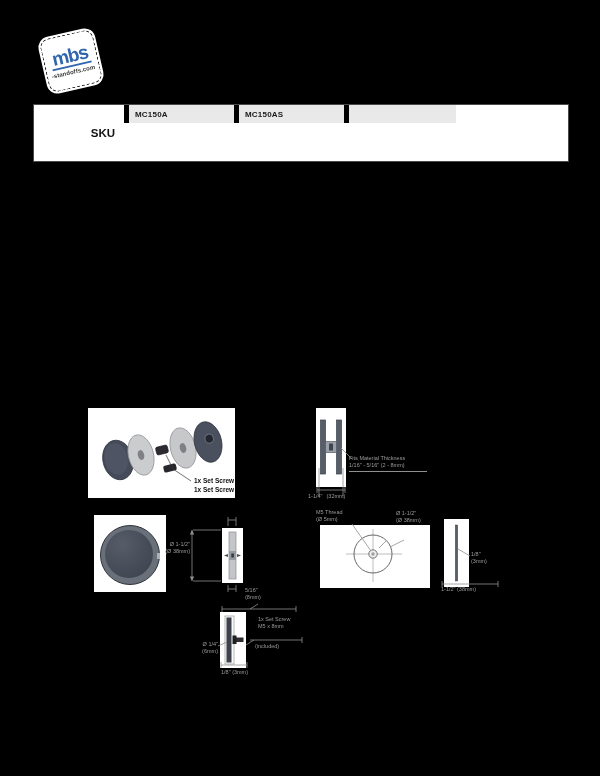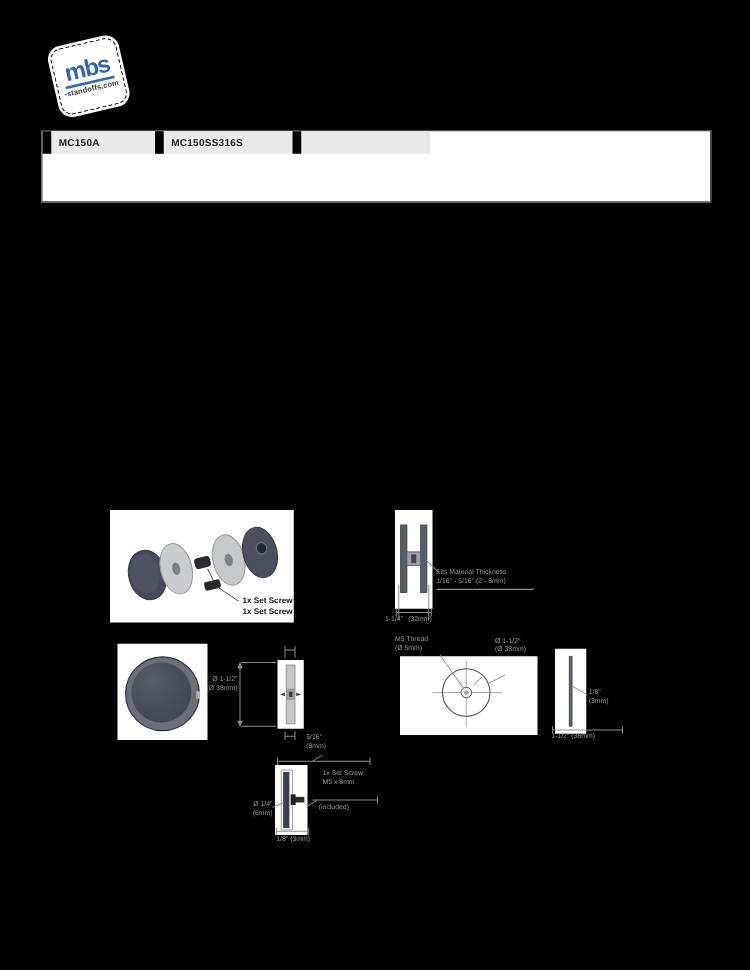--- a/index.html
+++ b/index.html
@@ -14,21 +14,21 @@
   .logo-brand{font-size:19px;font-weight:bold;color:#2f66ad;letter-spacing:-1px;line-height:17px;}
   .logo-bar{width:40px;height:2.5px;background:#2f66ad;margin:1px 0 2px 0;}
   .logo-domain{font-size:6px;color:#3a3a3a;font-weight:bold;letter-spacing:0.1px;}
 
   
   .sku-table{position:absolute;left:33px;top:104px;width:534px;background:#fff;
              display:grid;grid-template-columns:90px 110px 110px 112px 112px;
              grid-template-rows:18px 18px 18px;row-gap:1px;border:1px solid #4a4a4a;}
   .sku-head{grid-column:1;grid-row:1/4;background:#fff;display:flex;align-items:center;
             justify-content:flex-end;padding-right:9px;font-size:11.5px;font-weight:bold;color:#111;}
-  .sku-cell{background:#e9e9e9;border-left:7px solid #000000;display:flex;align-items:center;
+  .sku-cell{background:#e9e9e9;border-left:5px solid #000000;display:flex;align-items:center;
             padding-left:6px;font-size:8px;font-weight:bold;color:#1b1b1d;letter-spacing:0.2px;
             white-space:nowrap;overflow:hidden;}
 
   
   .wbox{position:absolute;background:#fff;overflow:hidden;}
   #box-exploded{left:88px;top:408px;width:147px;height:90px;}
   #box-assembled{left:316px;top:408px;width:30px;height:79px;}
   #box-photo{left:94px;top:515px;width:72px;height:77px;}
   #box-capside{left:222px;top:528px;width:21px;height:55px;}
   #box-capfront{left:320px;top:525px;width:110px;height:63px;}
@@ -57,22 +57,23 @@
 <div id="canvas">
 
   <div class="logo">
     <div class="logo-stitch"></div>
     <div class="logo-brand">mbs</div>
     <div class="logo-bar"></div>
     <div class="logo-domain">-standoffs.com</div>
   </div>
 
   <div class="sku-table">
+    <div class="sku-head">SKU</div>
     <div class="sku-cell">MC150A</div>
-    <div class="sku-cell">MC150SS316S</div>
+    <div class="sku-cell">MC150AS</div>
     <div class="sku-cell"></div>
   </div>
 
   <div class="wbox" id="box-exploded">
     <svg width="147" height="90">
       <g transform="rotate(-14 30 52)">
         <ellipse cx="30" cy="52" rx="15" ry="20" fill="#454b59" stroke="#2f3440" stroke-width="0.8"></ellipse>
         <ellipse cx="28.5" cy="50.5" rx="11.5" ry="16" fill="#4e5464"></ellipse>
       </g>
       <g transform="rotate(-14 53 47)">

